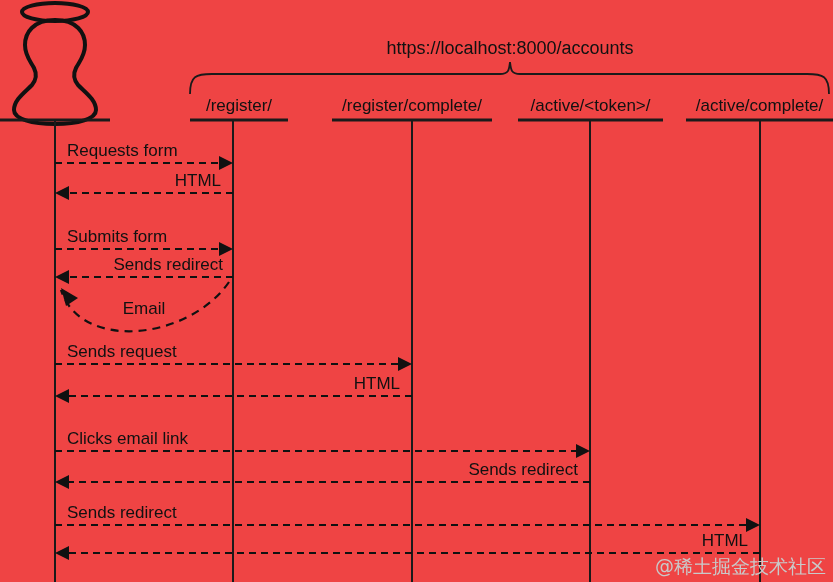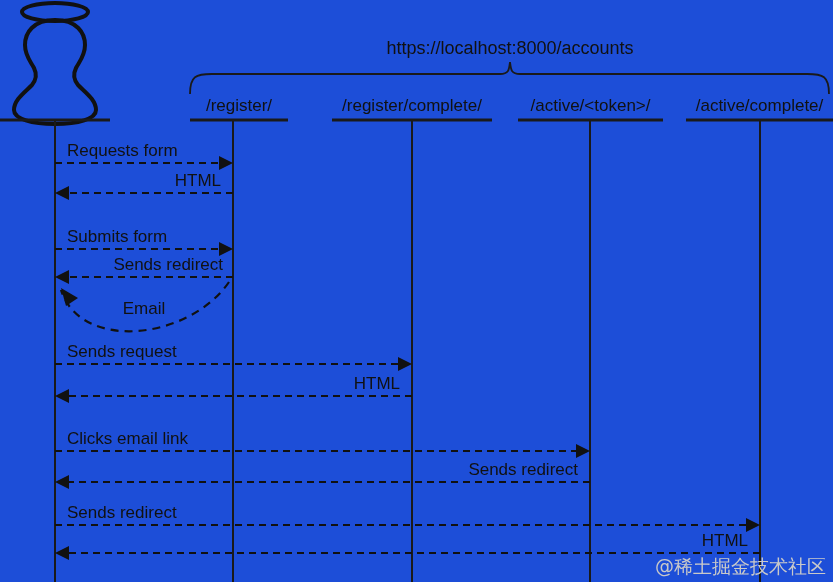--- a/index.html
+++ b/index.html
@@ -10,21 +10,21 @@
   body {
     width: 833px;
     height: 582px;
     font-family: "Liberation Sans", sans-serif;
     overflow: hidden;
   }
   #diagram-root {
     position: relative;
     width: 833px;
     height: 582px;
-    background: #1d4ed8;
+    background: #ef4444;
   }
   svg#seq-svg {
     display: block;
     width: 833px;
     height: 582px;
   }
   .lifeline {
     stroke: #1a1a1a;
     stroke-width: 2;
   }

